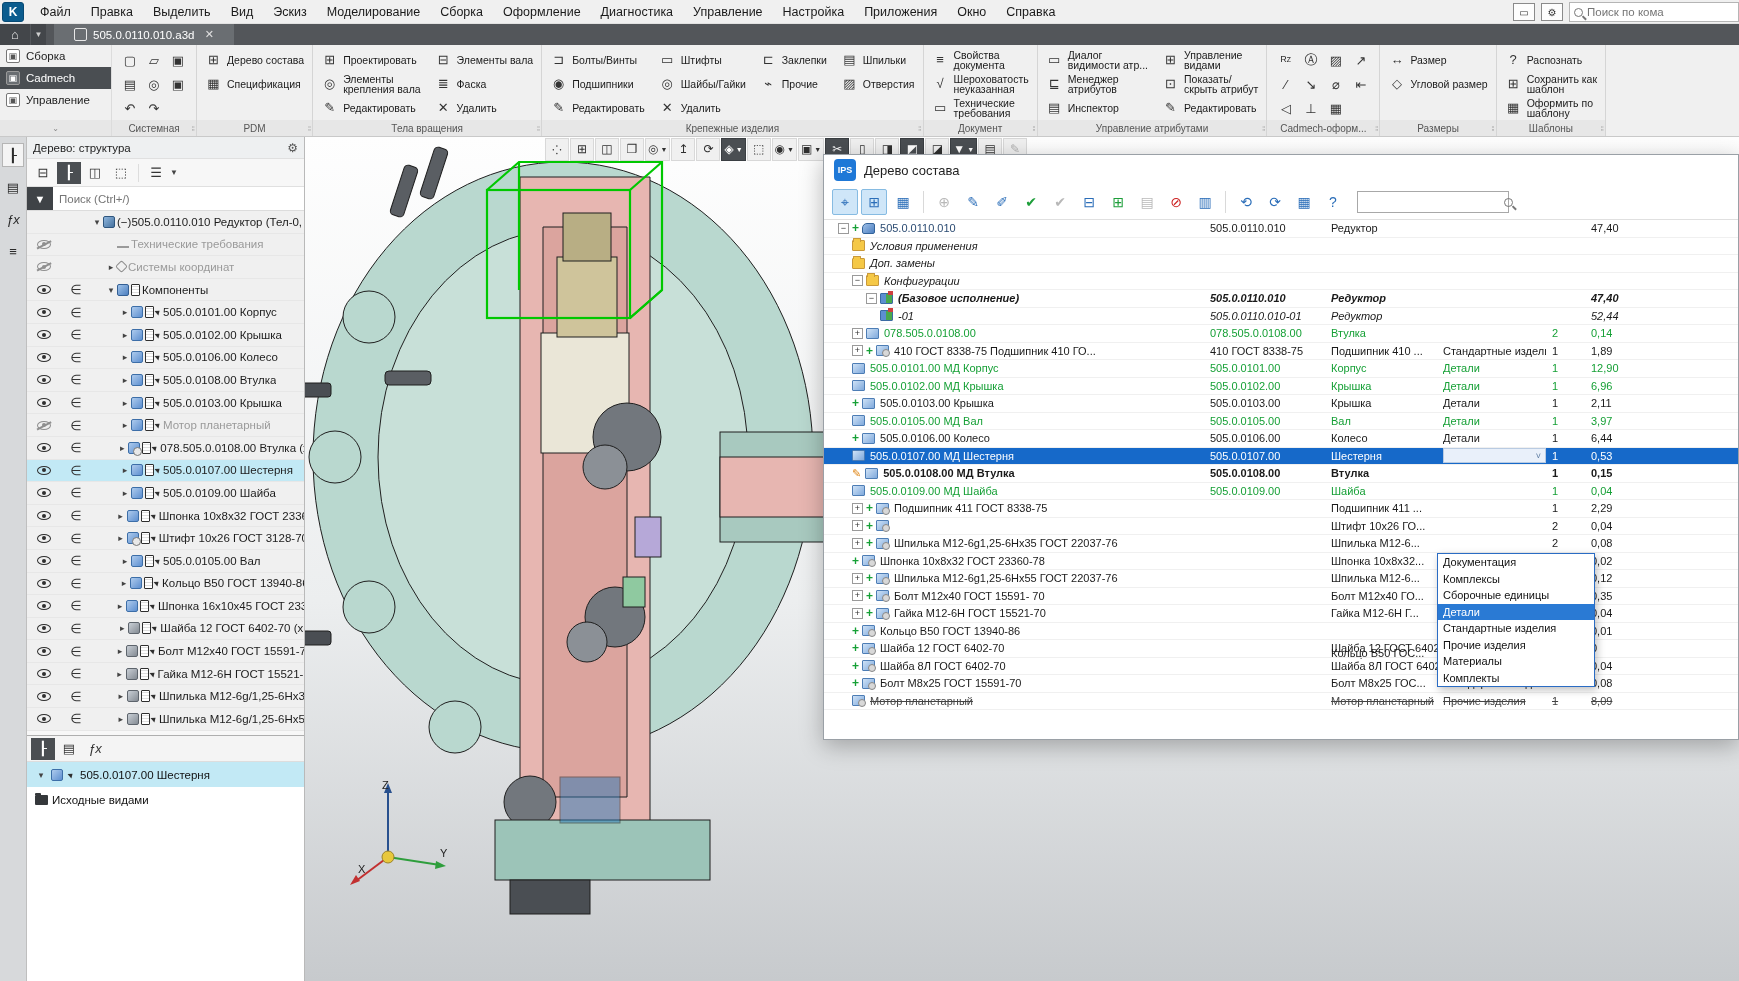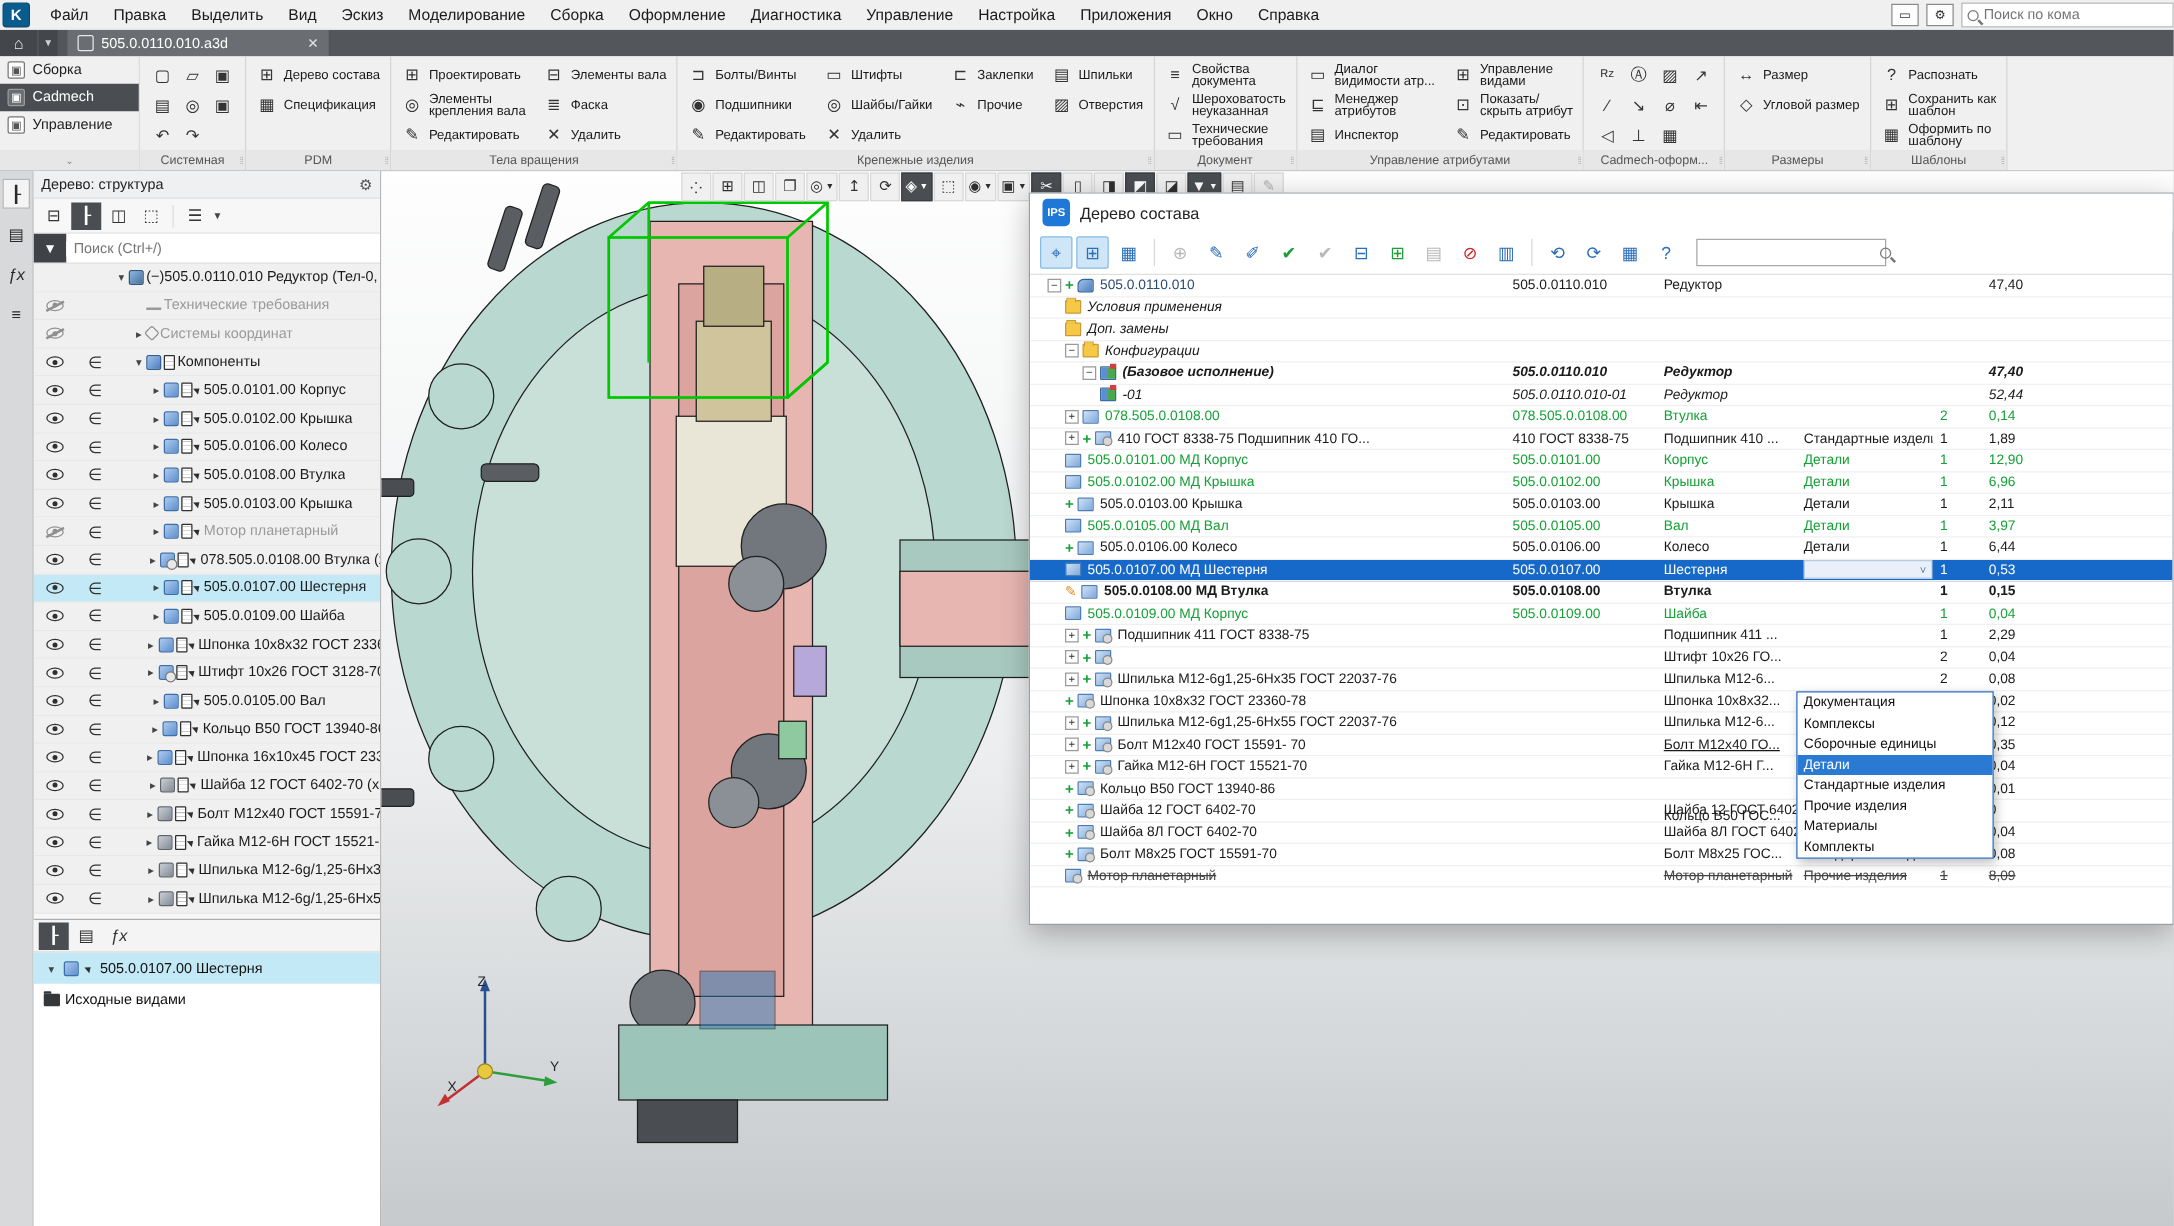--- a/index.html
+++ b/index.html
@@ -14,21 +14,21 @@
   .sysbtn { width:22px; height:18px; border:1px solid #8a8a8a; background:#fdfdfd; font-size:10px; display:flex; align-items:center; justify-content:center; color:#333; }
   .gsearch { width:170px; height:20px; border:1px solid #b5b5b5; background:#fff; display:flex; align-items:center; padding:0 4px; gap:4px; }
   .gsearch input { border:0; outline:0; width:150px; font-size:11.5px; color:#333; font-family:inherit; background:transparent;}
   .mag { width:9px; height:9px; border:1.5px solid #777; border-radius:50%; position:relative; flex:0 0 auto;}
   .mag::after { content:""; position:absolute; width:5px; height:1.5px; background:#777; transform:rotate(45deg); left:7px; top:8px; }
 
   
   .tabbar { position:absolute; left:0; top:24px; width:100%; height:21px; background:#53565a; display:flex; align-items:stretch; }
   .homebtn { width:30px; background:#43464a; color:#e8e8e8; display:flex; align-items:center; justify-content:center; font-size:13px; }
   .homecaret { width:16px; color:#cfcfcf; font-size:8px; display:flex; align-items:center; justify-content:center; background:#43464a; border-left:1px solid #55585c;}
-  .doctab { margin-left:8px; width:209px; background:#6a6e72; color:#fff; font-size:11.5px; display:flex; align-items:center; gap:6px; padding:0 8px; }
+  .doctab { margin-left:8px; width:180px; background:#6a6e72; color:#fff; font-size:11.5px; display:flex; align-items:center; gap:6px; padding:0 20px; }
   .doctab .dicon { width:13px; height:13px; border:1.5px solid #e8e8e8; border-radius:2px; position:relative; }
   .doctab .x { margin-left:auto; font-size:11px; color:#e0e0e0; }
 
   
   .ribbon { position:absolute; left:0; top:45px; width:100%; height:92px; background:#f0f0f0; border-bottom:1px solid #c9c9c9; display:flex; }
   .rtabs { width:112px; flex:0 0 auto; display:flex; flex-direction:column; border-right:1px solid #dcdcdc; }
   .rtab { height:22px; display:flex; align-items:center; gap:6px; padding:0 6px; font-size:11.5px; color:#222; }
   .rtab .ric { width:14px; height:14px; border:1px solid #777; border-radius:2px; background:#fff; font-size:9px; display:flex; align-items:center; justify-content:center; color:#555;}
   .rtab.active { background:#4a4e52; color:#fff; }
   .rtab.active .ric { background:#6a6e72; border-color:#9a9a9a; color:#fff;}
@@ -1102,21 +1102,21 @@
                   <span>1</span>
                 </div>
                 <div class="ccell c-b" style="width: 69px;">
                   <span>0,15</span>
                 </div>
               </div>
               <div class="crow">
                 <div class="ccell" style="width: 380px;">
                   <span style="width: 22px;"></span>
                   <span class="wico w-part"></span>
-                  <span class="c-green">505.0.0109.00 МД Корпус</span>
+                  <span class="c-green">505.0.0109.00 МД Шайба</span>
                 </div>
                 <div class="ccell c-green" style="width: 121px;">
                   <span>505.0.0109.00</span>
                 </div>
                 <div class="ccell c-green" style="width: 112px;">
                   <span>Шайба</span>
                 </div>
                 <div class="ccell c-green" style="width: 109px;">
                   <span></span>
                 </div>
@@ -1250,21 +1250,21 @@
                 <div class="ccell" style="width: 380px;">
                   <span style="width: 22px;"></span>
                   <span class="texp">+</span>
                   <span class="gplus">+</span>
                   <span class="wico w-std"></span>
                   <span>Болт М12x40 ГОСТ 15591- 70</span>
                 </div>
                 <div class="ccell " style="width: 121px;">
                   <span></span>
                 </div>
-                <div class="ccell " style="width: 112px; text-decoration: underline;">
+                <div class="ccell " style="width: 112px;">
                   <span>Болт М12х40 ГО...</span>
                 </div>
                 <div class="ccell " style="width: 109px;">
                   <span>Стандартные изделия</span>
                 </div>
                 <div class="ccell " style="width: 39px;">
                   <span>7</span>
                 </div>
                 <div class="ccell " style="width: 69px;">
                   <span>0,35</span>

